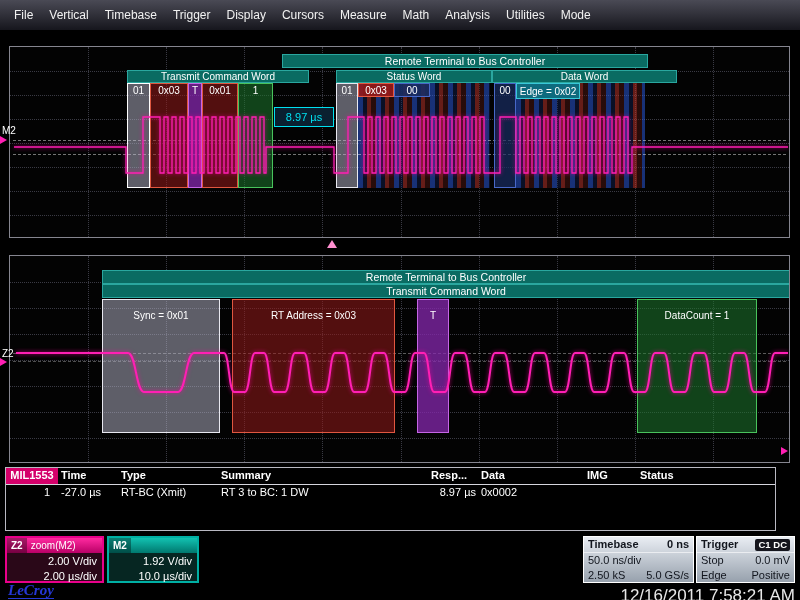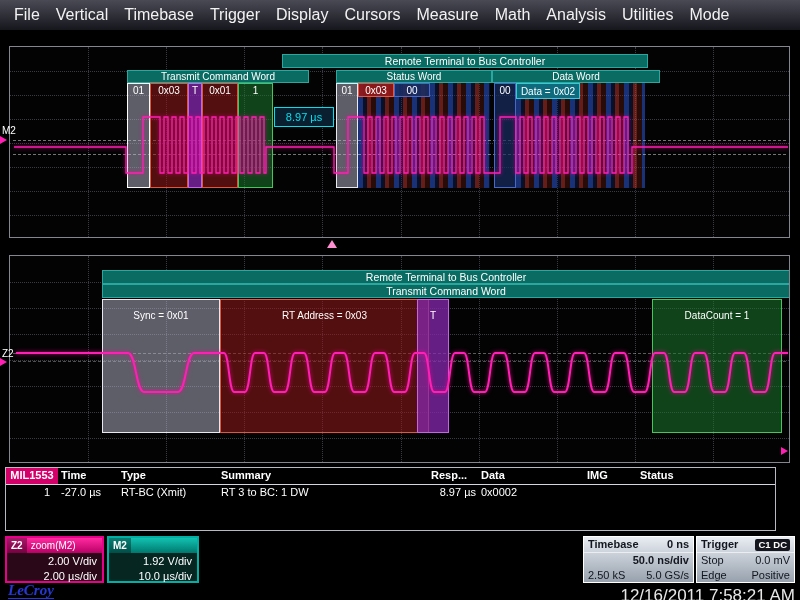--- a/index.html
+++ b/index.html
@@ -3,21 +3,21 @@
 <meta charset="utf-8">
 <style>
   html,body{margin:0;padding:0;background:#000;}
   .screen{position:relative;width:800px;height:600px;background:#000;overflow:hidden;
           font-family:"Liberation Sans",sans-serif;color:#fff;}
 
   
   .menubar{position:absolute;left:0;top:0;width:800px;height:30px;
            background:linear-gradient(#4a4a55,#16161d);
            display:flex;align-items:center;padding-left:6px;box-sizing:border-box;}
-  .menubar span{font-size:16px;color:#f2f2f2;padding:0 8px;cursor:default;white-space:nowrap;}
+  .menubar span{font-size:12px;color:#f2f2f2;padding:0 8px;cursor:default;white-space:nowrap;}
 
   
   .panel{position:absolute;background:#030303;border:1px solid #85858f;overflow:hidden;box-sizing:border-box;}
   #panel-top{left:9px;top:46px;width:781px;height:192px;}
   #panel-zoom{left:9px;top:255px;width:781px;height:208px;}
   .gv{position:absolute;top:0;height:100%;width:0;border-left:1px dotted #3a3a44;display:block;}
   .gh{position:absolute;left:0;width:100%;height:0;border-top:1px dotted #3a3a44;display:block;}
   .wave{position:absolute;left:0;top:0;z-index:3;filter:drop-shadow(0 0 2px rgba(255,0,160,.75));}
   .dash{position:absolute;left:3px;right:3px;height:0;border-top:1px dashed rgba(255,255,255,.45);z-index:2;}
 
@@ -81,21 +81,21 @@
   .cdbadge{font-weight:bold;padding:0 4px;margin-right:4px;background:rgba(0,0,0,.35);height:100%;
            display:flex;align-items:center;}
   .cdline{text-align:right;padding:1px 5px 0 0;color:#fff;line-height:14px;}
 
   .silver{background:linear-gradient(#e9edf3,#97a1ad);border:1px solid #fff;color:#12161e;}
   .tbbox{left:583px;width:111px;}
   .trbox{left:696px;width:99px;}
   .srow{display:flex;justify-content:space-between;padding:0 4px;line-height:15px;}
   .srow.head{font-weight:bold;border-bottom:1px solid rgba(255,255,255,.6);}
   .srow .r{text-align:right;}
-  .right-only{justify-content:flex-end;font-weight:bold;}
+  .right-only{justify-content:flex-start;}
   .trigsrc{background:#15151d;color:#fff;font-size:9.5px;font-weight:bold;border-radius:2px;
            padding:0 3px;line-height:12px;align-self:center;}
 
   
   .logo{position:absolute;left:8px;top:583px;font-family:"Liberation Serif",serif;font-style:italic;
         font-weight:bold;font-size:15px;color:#2638d8;border-bottom:1px solid #2638d8;line-height:15px;}
   .datetime{position:absolute;right:5px;top:586px;font-size:17px;color:#e8e8e8;}
 </style>
 </head>
 <body>
@@ -156,26 +156,26 @@
       </div>
 
     <div class="ghdr" style="left:326px;width:156px">Status Word</div>
     <div class="stripes" style="left:348px;width:132px"></div>
     <div class="fcol gray" style="left:326px;width:22px">
       <span>01</span>
       </div>
     <div class="chip redc" style="left:348px;width:36px">0x03</div>
     <div class="chip navy" style="left:384px;width:36px">00</div>
 
-    <div class="ghdr" style="left:482px;width:168px">Data Word</div>
+    <div class="ghdr" style="left:482px;width:185px">Data Word</div>
     <div class="stripes" style="left:506px;width:129px"></div>
     <div class="fcol gray" style="left:484px;width:22px;background:rgba(25,45,100,.7);border-color:#4868c8">
       <span>00</span>
       </div>
-    <div class="chip tealc" style="left:506px;width:64px">Data = 0x02</div>
+    <div class="chip tealc" style="left:506px;width:64px">Edge = 0x02</div>
 
     <div class="meas">8.97 µs</div>
 
     <div class="bus-title">Remote Terminal to Bus Controller</div>
 
     <svg class="wave" id="wave-top" width="781" height="192" viewBox="0 0 781 192" preserveAspectRatio="none">
         <polyline points="4,100 116,100 116,100 116,126 133,126 133,126 133,70 146,70 150,70 150,126 154,126 154,70 158,70 158,126 162,126 162,70 166,70 166,126 170,126 170,70 174,70 174,126 178,126 178,70 182,70 182,126 186,126 186,70 190,70 190,126 194,126 194,70 198,70 198,126 202,126 202,70 206,70 206,126 210,126 210,70 214,70 214,126 218,126 218,70 222,70 222,126 226,126 226,70 230,70 230,126 234,126 234,70 238,70 238,126 242,126 242,70 246,70 246,126 250,126 250,70 254,70 254,126 256,126 256,100 324,100 324,100 324,126 338,126 338,126 338,70 350,70 354,70 354,126 358,126 358,70 362,70 362,126 366,126 366,70 370,70 370,126 374,126 374,70 378,70 378,126 382,126 382,70 386,70 386,126 390,126 390,70 394,70 394,126 398,126 398,70 402,70 402,126 406,126 406,70 410,70 410,126 414,126 414,70 418,70 418,126 422,126 422,70 426,70 426,126 430,126 430,70 434,70 434,126 438,126 438,70 442,70 442,126 446,126 446,70 450,70 450,126 454,126 454,70 458,70 458,126 462,126 462,70 466,70 466,126 470,126 470,70 474,70 474,126 476,126 476,126 490,126 490,126 490,70 502,70 506,70 506,126 510,126 510,70 514,70 514,126 518,126 518,70 522,70 522,126 526,126 526,70 530,70 530,126 534,126 534,70 538,70 538,126 542,126 542,70 546,70 546,126 550,126 550,70 554,70 554,126 558,126 558,70 562,70 562,126 566,126 566,70 570,70 570,126 574,126 574,70 578,70 578,126 582,126 582,70 586,70 586,126 590,126 590,70 594,70 594,126 598,126 598,70 602,70 602,126 606,126 606,70 610,70 610,126 614,126 614,70 618,70 618,126 622,126 622,100 778,100" fill="none" stroke="var(--trace)" stroke-width="1.3"></polyline>
       </svg>
   </div>
 
@@ -204,27 +204,27 @@
       </div>
     <div class="dash" style="top:97px;border-top-color:rgba(255,255,255,.35)"></div>
     <div class="dash" style="top:105px;border-top-color:rgba(255,255,255,.3)"></div>
 
     <div class="ztitle" style="top:14px">Remote Terminal to Bus Controller</div>
     <div class="ztitle" style="top:28px">Transmit Command Word</div>
 
     <div class="zfield gray" style="left:92px;width:118px">
       <span>Sync = 0x01</span>
       </div>
-    <div class="zfield red" style="left:210px;width:209px">
+    <div class="zfield red" style="left:222px;width:163px">
       <span>RT Address = 0x03</span>
       </div>
     <div class="zfield purple" style="left:407px;width:32px">
       <span>T</span>
       </div>
-    <div class="zfield green" style="left:642px;width:130px">
+    <div class="zfield green" style="left:627px;width:120px">
       <span>DataCount = 1</span>
       </div>
 
     <svg class="wave" id="wave-zoom" width="781" height="208" viewBox="0 0 781 208" preserveAspectRatio="none">
         <path d="M6 97 L118 97 C126 97 126 136 134 136 L168 136 C176 136 176 97 184 97 L214 97 C219 97 219 136 224 136 L235 136 C240 136 240 97 245 97 L254 97 C259 97 259 136 264 136 L275 136 C280 136 280 97 285 97 L294 97 C299 97 299 136 304 136 L315 136 C320 136 320 97 325 97 L334 97 C339 97 339 136 344 136 L355 136 C360 136 360 97 365 97 L374 97 C379 97 379 136 384 136 L395 136 C400 136 400 97 405 97 L414 97 C419 97 419 136 424 136 L435 136 C440 136 440 97 445 97 L454 97 C459 97 459 136 464 136 L475 136 C480 136 480 97 485 97 L494 97 C499 97 499 136 504 136 L515 136 C520 136 520 97 525 97 L534 97 C539 97 539 136 544 136 L555 136 C560 136 560 97 565 97 L574 97 C579 97 579 136 584 136 L595 136 C600 136 600 97 605 97 L614 97 C619 97 619 136 624 136 L635 136 C640 136 640 97 645 97 L654 97 C659 97 659 136 664 136 L675 136 C680 136 680 97 685 97 L694 97 C699 97 699 136 704 136 L715 136 C720 136 720 97 725 97 L734 97 C739 97 739 136 744 136 L755 136 C760 136 760 97 765 97 L774 97 L778 97" fill="none" stroke="var(--trace)" stroke-width="2"></path>
       </svg>
     <div class="rarrow" style="right:1px;top:191px"></div>
   </div>
 
   <div class="chlab" style="left:2px;top:348px">Z2</div>

